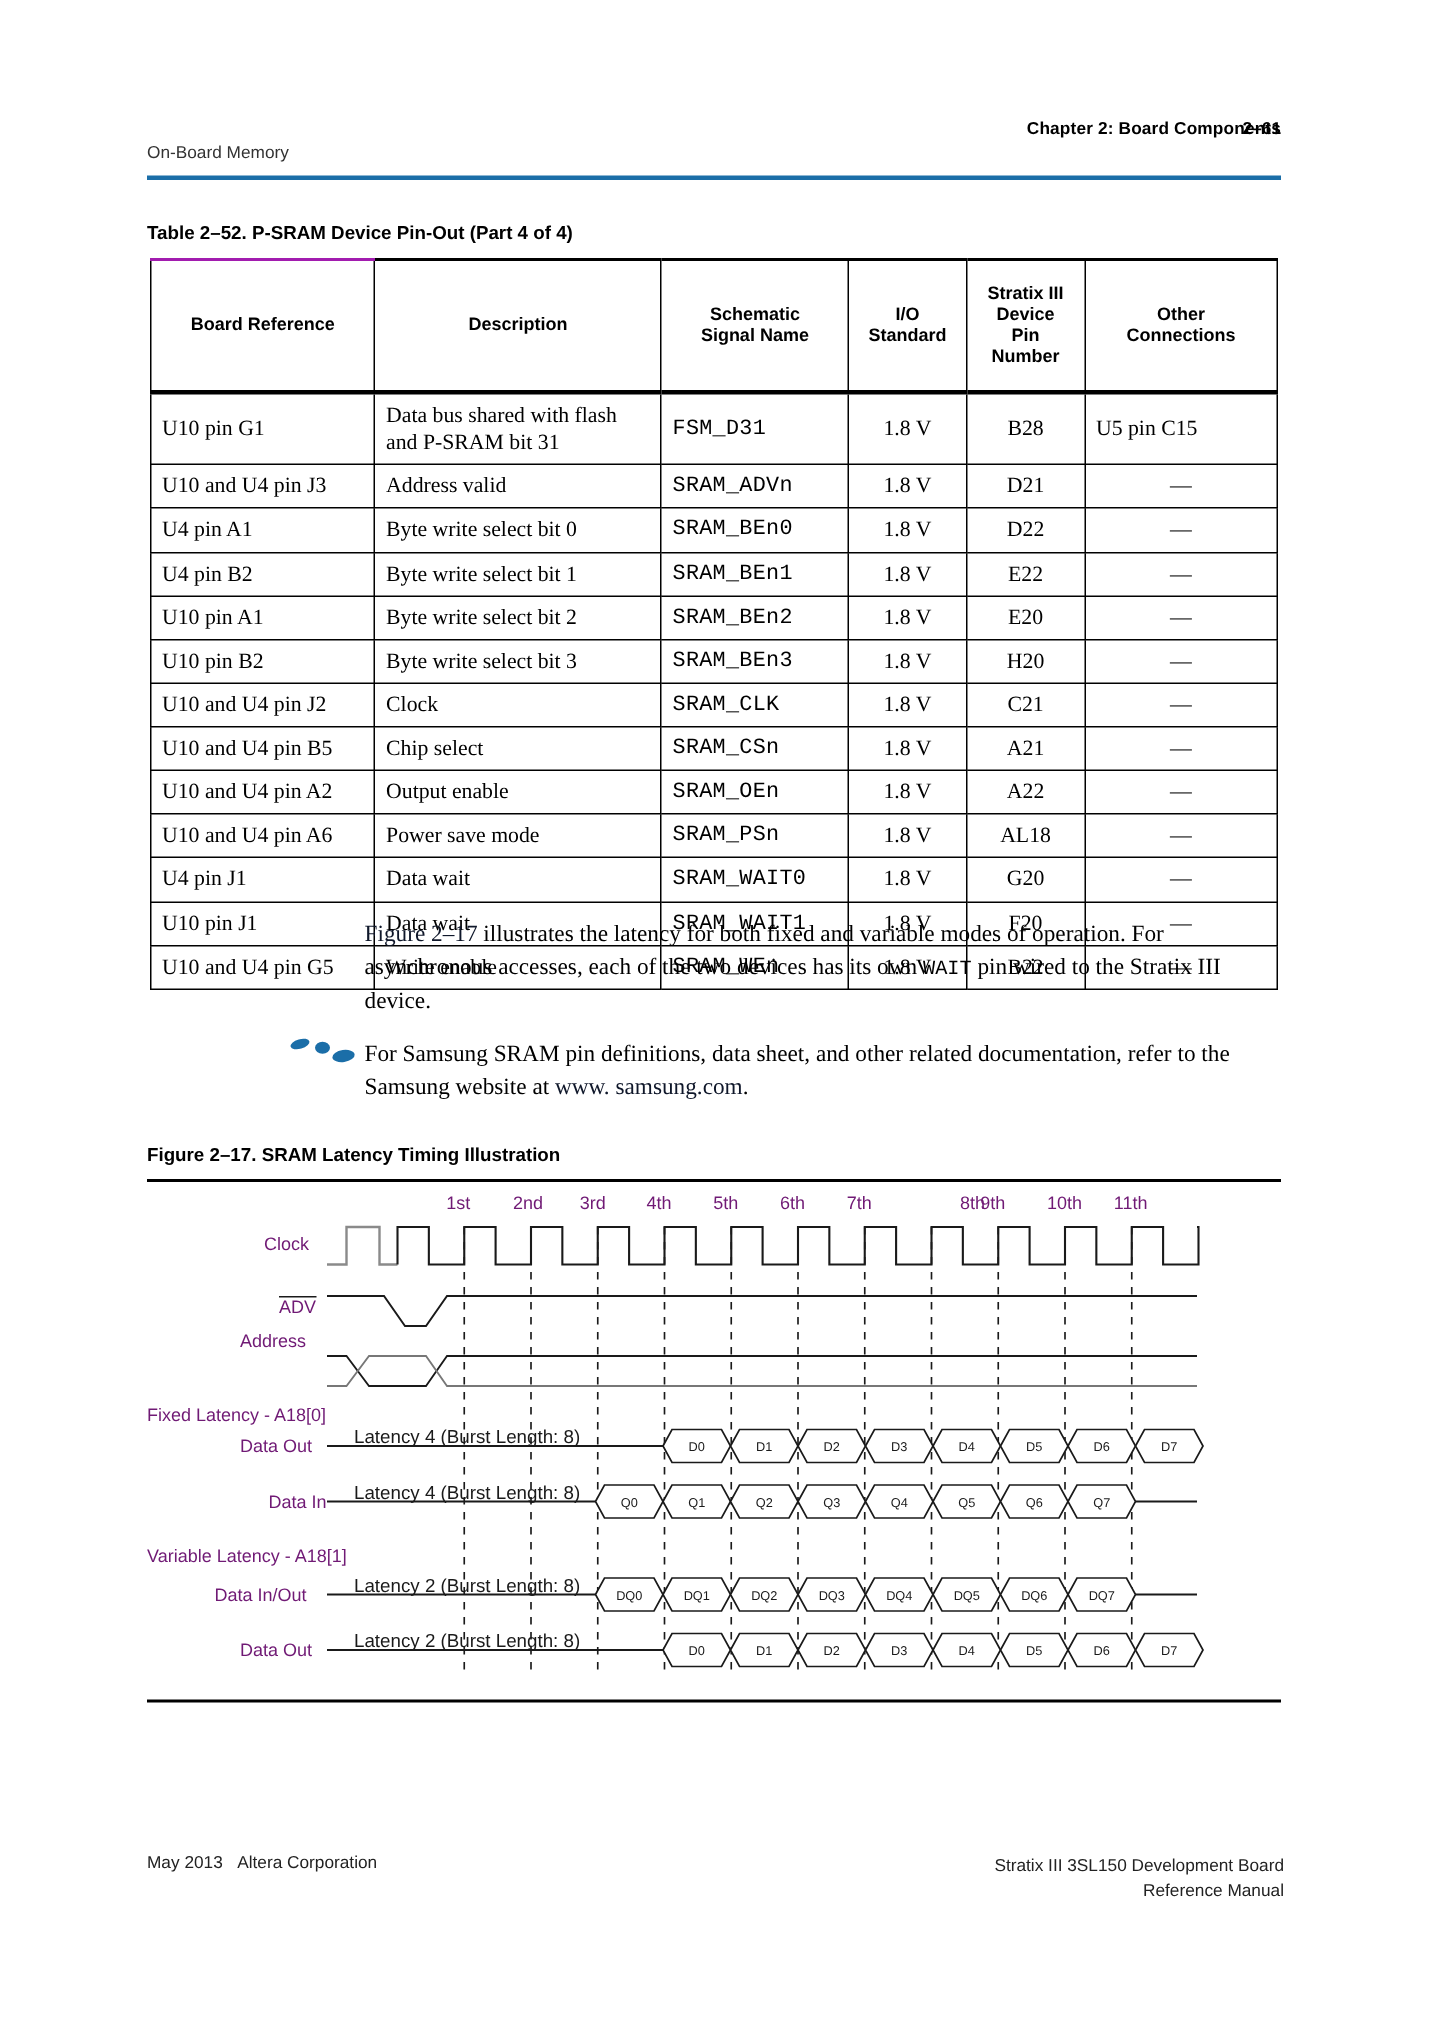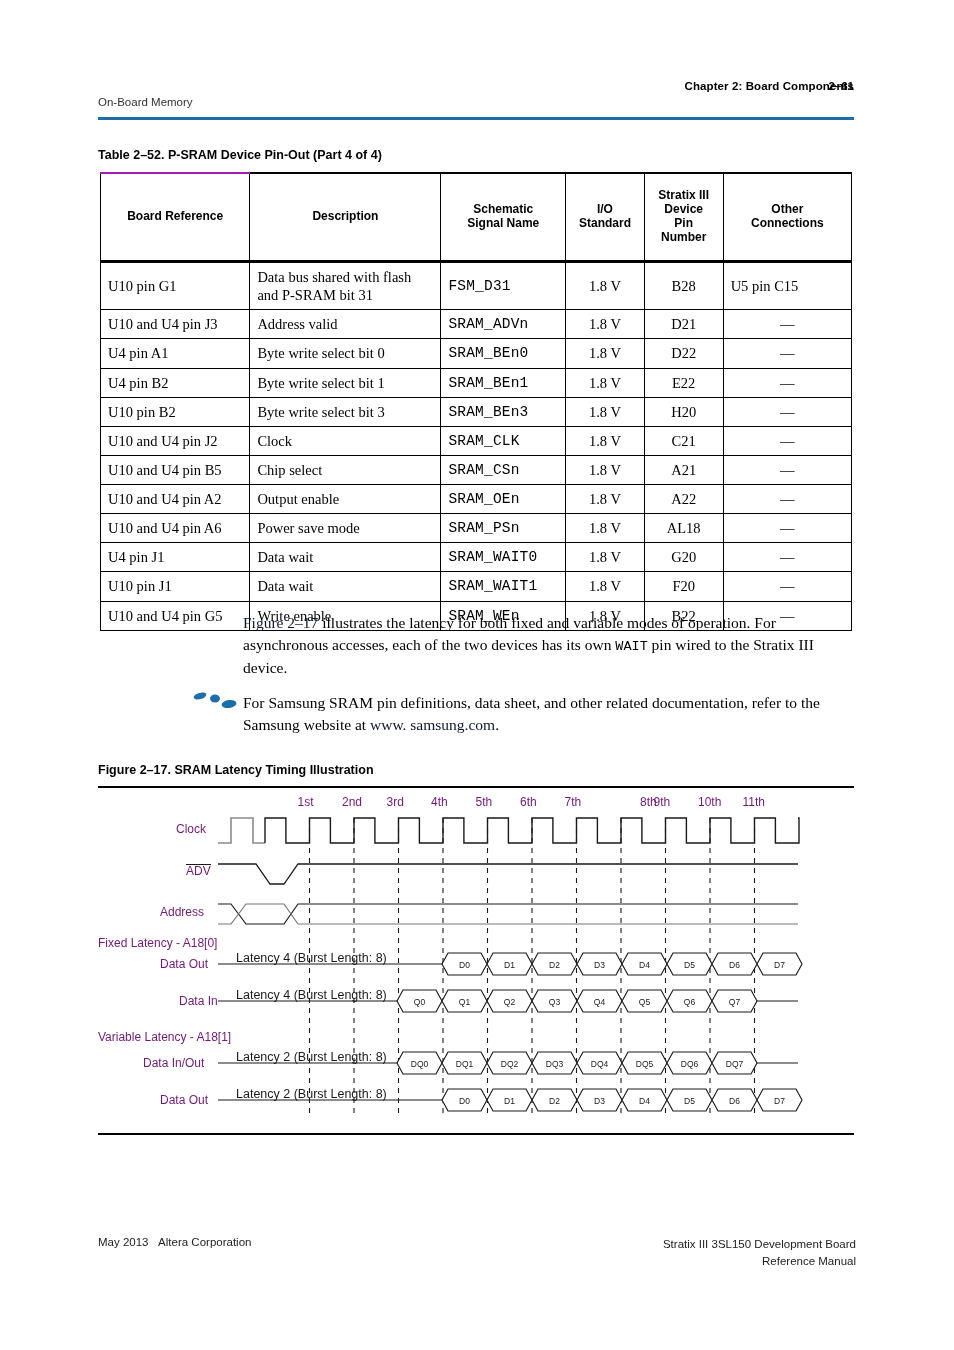--- a/index.html
+++ b/index.html
@@ -136,20 +136,28 @@
           <td class="c-io">1.8 V</td>
           <td class="c-pin">D22</td>
           <td class="c-oth">—</td>
         </tr>
         <tr>
           <td class="c-ref">U4 pin B2</td>
           <td class="c-desc">Byte write select bit 1</td>
           <td class="c-sig">SRAM_BEn1</td>
           <td class="c-io">1.8 V</td>
           <td class="c-pin">E22</td>
+          <td class="c-oth">—</td>
+        </tr>
+        <tr>
+          <td class="c-ref">U10 pin A1</td>
+          <td class="c-desc">Byte write select bit 2</td>
+          <td class="c-sig">SRAM_BEn2</td>
+          <td class="c-io">1.8 V</td>
+          <td class="c-pin">E20</td>
           <td class="c-oth">—</td>
         </tr>
         <tr>
           <td class="c-ref">U10 pin B2</td>
           <td class="c-desc">Byte write select bit 3</td>
           <td class="c-sig">SRAM_BEn3</td>
           <td class="c-io">1.8 V</td>
           <td class="c-pin">H20</td>
           <td class="c-oth">—</td>
         </tr>
@@ -325,21 +333,21 @@
         <div class="fig-label" style="left: 333px; top: 7px;">4th</div>
         <div class="fig-label" style="left: 377.5px; top: 7px;">5th</div>
         <div class="fig-label" style="left: 422px; top: 7px;">6th</div>
         <div class="fig-label" style="left: 466.5px; top: 7px;">7th</div>
         <div class="fig-label" style="left: 511px; top: 7px; margin-left: 31px;">8th</div>
         <div class="fig-label" style="left: 555.5px; top: 7px;">9th</div>
         <div class="fig-label" style="left: 600px; top: 7px;">10th</div>
         <div class="fig-label" style="left: 644.5px; top: 7px;">11th</div>
         <div class="fig-label" style="left: 78px; top: 34px;">Clock</div>
         <div class="fig-label" style="left: 88px; top: 76px;"><span class="overline">ADV</span></div>
-        <div class="fig-label" style="left: 62px; top: 117px;">Address</div>
+        <div class="fig-label" style="left: 62px; top: 99px;">Address</div>
         <div class="fig-label" style="left: 0px; top: 148px;">Fixed Latency - A18[0]</div>
         <div class="fig-label" style="left: 0px; top: 242px;">Variable Latency - A18[1]</div>
         <div class="fig-label" style="left: 62px; top: 169px;">Data Out</div>
         <div class="fig-label" style="left: 81px; top: 206px;">Data In</div>
         <div class="fig-label" style="left: 45px; top: 268px;">Data In/Out</div>
         <div class="fig-label" style="left: 62px; top: 305px;">Data Out</div>
         <div class="burst" style="left: 138px; top: 163px;">Latency 4 (Burst Length: 8)</div>
         <div class="burst" style="left: 138px; top: 200px;">Latency 4 (Burst Length: 8)</div>
         <div class="burst" style="left: 138px; top: 262px;">Latency 2 (Burst Length: 8)</div>
         <div class="burst" style="left: 138px; top: 299px;">Latency 2 (Burst Length: 8)</div>

